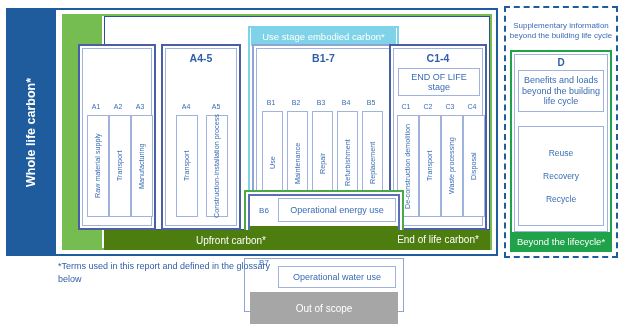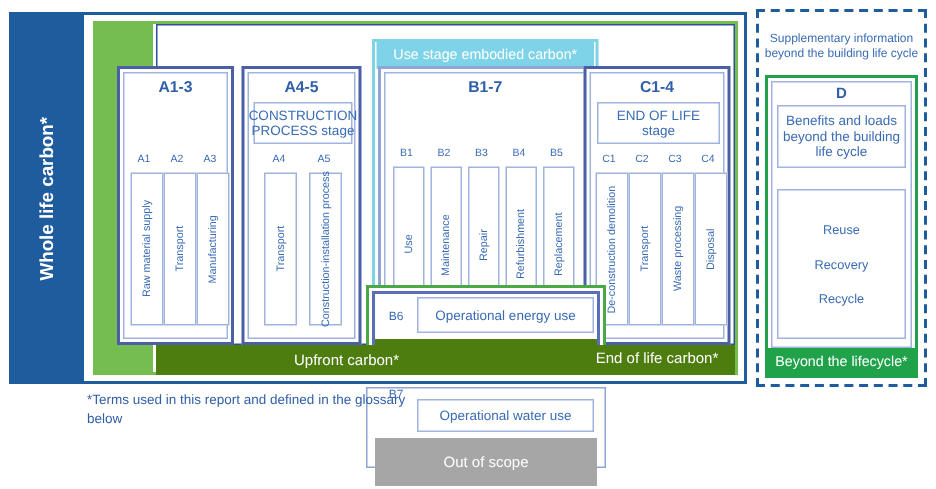--- a/index.html
+++ b/index.html
@@ -92,39 +92,37 @@
   <span class="vtext">Embodied carbon*</span>
 </div>
 
 <div class="abs" id="stage-panel"></div>
 
 <div class="abs" id="cyan-b-wrap"></div>
 <div class="abs ctr" id="cyan-banner">Use stage embodied carbon*</div>
 
 <div class="abs group" id="grp-a13">
   <div class="group-inner"></div>
-  <div class="grp-code" style="top:6px;">A1-3</div>
   <div class="sub-code" style="left:7px;top:57px;width:18px;">A1</div>
   <div class="sub-code" style="left:29px;top:57px;width:18px;">A2</div>
   <div class="sub-code" style="left:51px;top:57px;width:18px;">A3</div>
   <div class="mod" style="left:7px;top:69px;width:20px;height:100px;">
     <span class="vtext">Raw material supply</span>
   </div>
   <div class="mod" style="left:29px;top:69px;width:20px;height:100px;">
     <span class="vtext">Transport</span>
   </div>
   <div class="mod" style="left:51px;top:69px;width:20px;height:100px;">
     <span class="vtext">Manufacturing</span>
   </div>
 </div>
 
 <div class="abs group" id="grp-a45">
   <div class="group-inner"></div>
   <div class="grp-code" style="top:6px;">A4-5</div>
-  <div class="stage-box ctr" style="left:6px;top:22px;width:64px;height:26px;">CONSTRUCTION PROCESS stage</div>
   <div class="sub-code" style="left:14px;top:57px;width:18px;">A4</div>
   <div class="sub-code" style="left:44px;top:57px;width:18px;">A5</div>
   <div class="mod" style="left:13px;top:69px;width:20px;height:100px;">
     <span class="vtext">Transport</span>
   </div>
   <div class="mod" style="left:43px;top:69px;width:20px;height:100px;">
     <span class="vtext">Construction-installation process</span>
   </div>
 </div>
 

